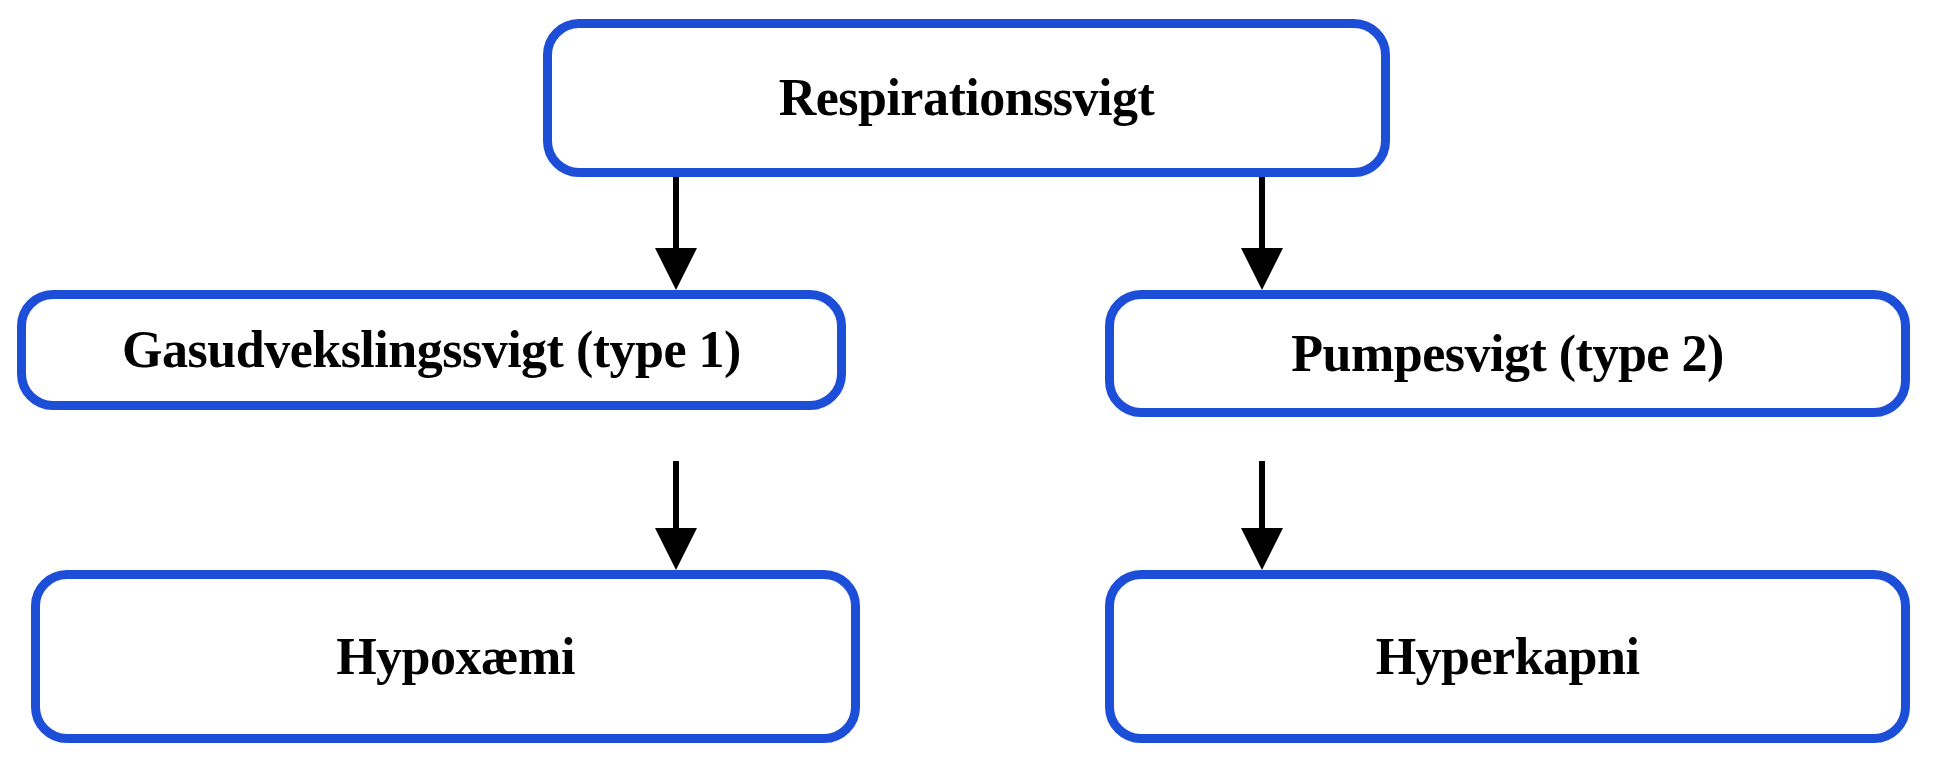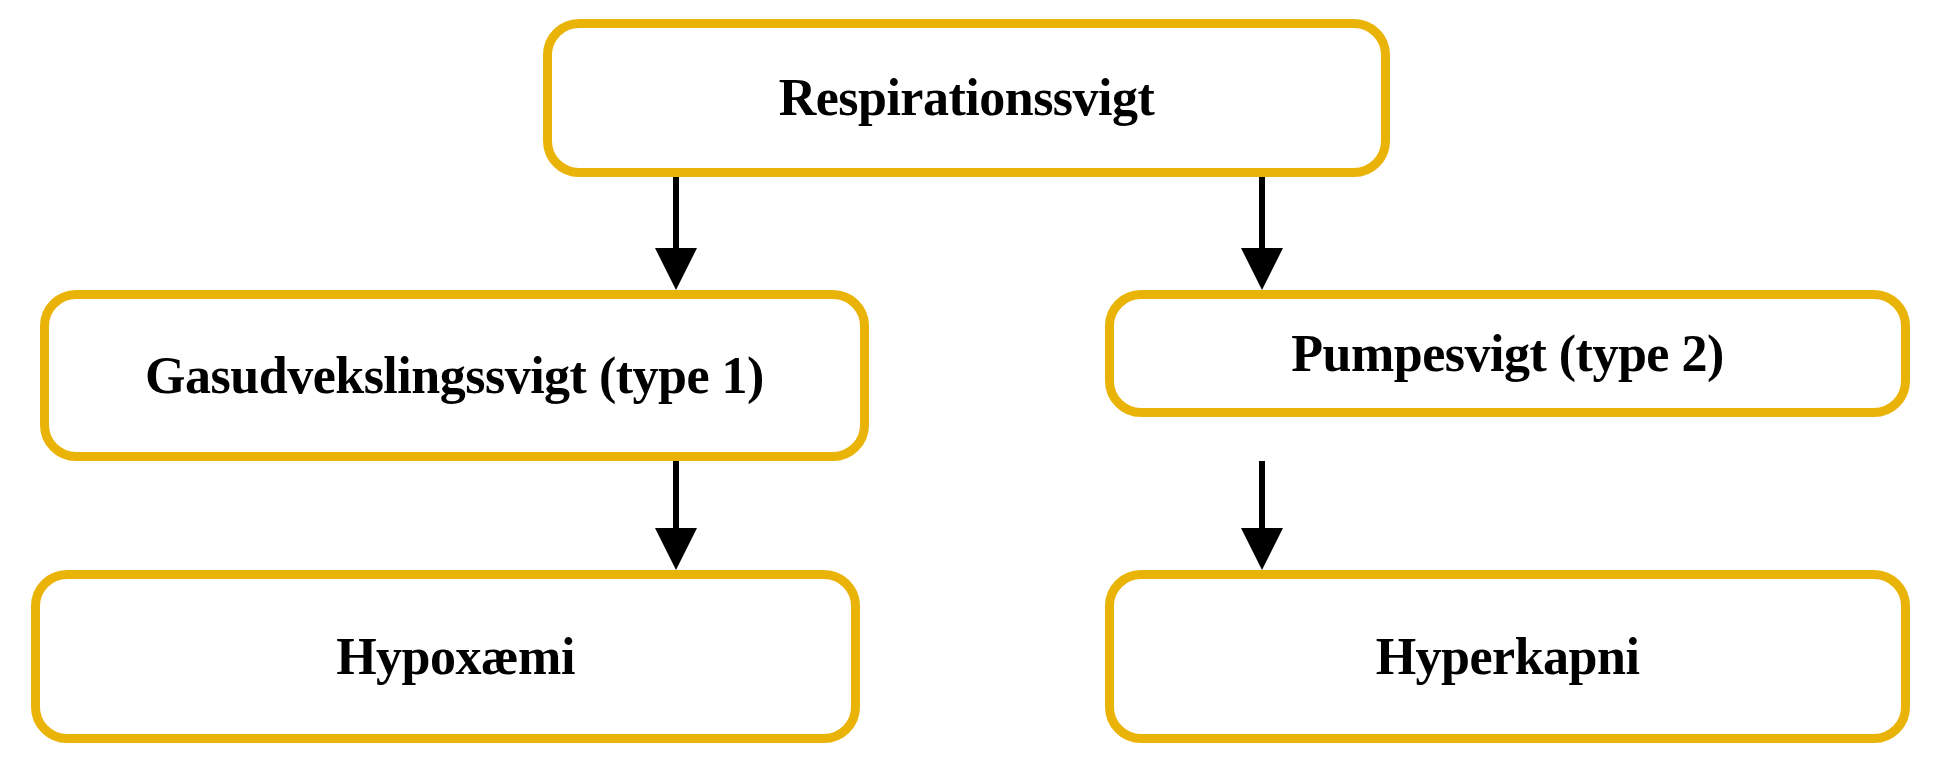--- a/index.html
+++ b/index.html
@@ -14,34 +14,34 @@
     position: relative;
     width: 1934px;
     height: 766px;
     background: #ffffff;
     font-family: "Liberation Serif", "DejaVu Serif", serif;
   }
   .node {
     position: absolute;
     box-sizing: border-box;
     background: #ffffff;
-    border: 9px solid #eab308;
+    border: 9px solid #1d4ed8;
     border-radius: 36px;
     display: flex;
     align-items: center;
     justify-content: center;
     text-align: left;
     font-weight: bold;
     font-size: 52px;
     color: #000000;
     line-height: 1.1;
     letter-spacing: -0.5px;
   }
   .node-root        { left: 543px;  top: 19px;  width: 847px; height: 158px; }
-  .node-type1       { left: 40px;   top: 290px; width: 829px; height: 171px; }
+  .node-type1       { left: 17px;   top: 290px; width: 829px; height: 120px; }
   .node-type2       { left: 1105px; top: 290px; width: 805px; height: 127px; }
   .node-hypoxaemi   { left: 31px;   top: 570px; width: 829px; height: 173px; padding-left: 20px; }
   .node-hyperkapni  { left: 1105px; top: 570px; width: 805px; height: 173px; }
 
   .edge {
     position: absolute;
     width: 42px;
     display: flex;
     flex-direction: column;
     align-items: center;

